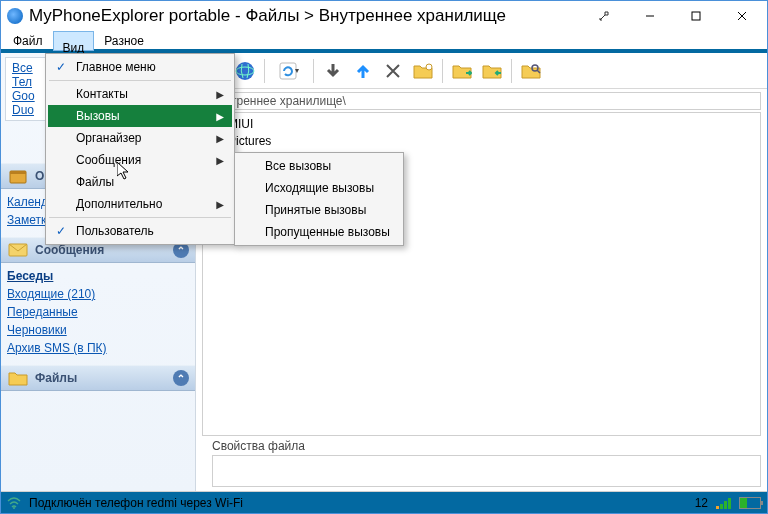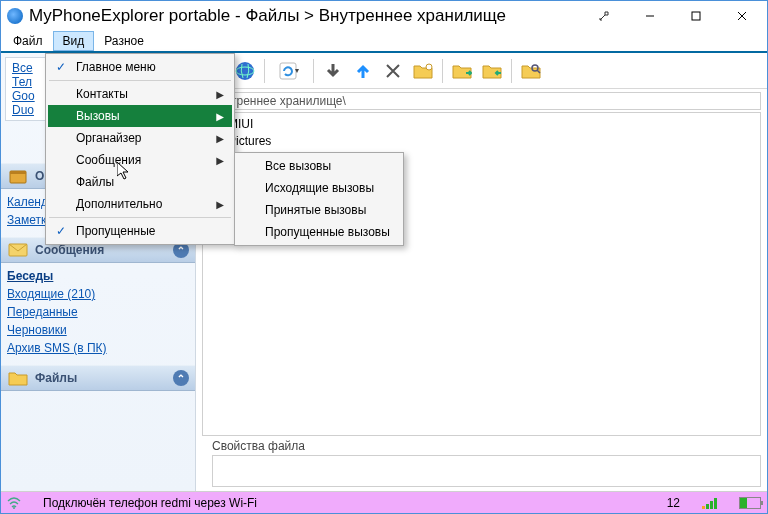--- a/index.html
+++ b/index.html
@@ -2,23 +2,23 @@
 <html><head>
 <meta charset="utf-8">
 <style>
 * { box-sizing: border-box; margin: 0; padding: 0; font-family: "Segoe UI", Tahoma, sans-serif; font-size: 12px; }
 body { width: 768px; height: 514px; background: #fff; border: 1px solid #4a90d9; overflow: hidden; }
 .titlebar { height: 30px; display: flex; align-items: center; padding: 0 2px 0 6px; background: #fff; }
 .titlebar .app-icon { width: 16px; height: 16px; border-radius: 50%; background: radial-gradient(circle at 40% 40%, #6fb7ff, #005fbf); margin-right: 6px; }
 .titlebar .title { flex: 1; color: #000; font-size: 17px; }
 .winbtn { width: 46px; height: 30px; display: flex; align-items: center; justify-content: center; color: #000; }
 .winbtn svg { width: 10px; height: 10px; }
-.menubar { height: 22px; display: flex; align-items: stretch; background: #fff; border-bottom: 2px solid #0369a1; padding-left: 2px; }
+.menubar { height: 22px; display: flex; align-items: stretch; background: #fff; border-bottom: 4px solid #0369a1; padding-left: 2px; }
 .menubar .mitem { padding: 3px 10px; cursor: default; }
-.menubar .mitem.active { background: #cde8ff; border: 1px solid #7ab5e8; padding: 2px 9px; }
+.menubar .mitem.active { background: #cde8ff; border: 1px solid #7ab5e8; padding: 9px 9px; }
 .content { position: relative; display: flex; height: calc(100% - 30px - 22px - 22px); }
 .sidebar { width: 195px; background: linear-gradient(#f4f8fd, #eef4fb); border-right: 1px solid #cfd8e2; overflow: hidden; }
 .sidebar .panel-hdr { height: 26px; background: linear-gradient(#dbe8f5, #b9cee6); border-top: 1px solid #e8f0f8; border-bottom: 1px solid #9fb6d0; display: flex; align-items: center; padding: 0 6px; color: #3a5173; font-weight: 600; }
 .sidebar .panel-hdr .hicon { width: 22px; height: 20px; margin-right: 6px; display:flex; align-items:center; justify-content:center;}
 .sidebar .panel-hdr .sp { flex:1; }
 .sidebar .panel-hdr .chev { width: 16px; height: 16px; border-radius: 50%; background: #4f7bb3; color:#fff; display:flex; align-items:center; justify-content:center; font-size:10px; }
 .sidebar .links { padding: 4px 6px 8px; }
 .sidebar .links a { display: block; color: #0b57b3; text-decoration: underline; padding: 2px 0; cursor: pointer; }
 .sidebar .links a.bold { font-weight: 700; color: #0b3f85; }
 .sidebar .trunc { background: #fff; border: 1px solid #cfd8e2; padding: 3px 6px; }
@@ -32,21 +32,21 @@
 .pathbar { border: 1px solid #cfcfcf; margin: 3px 6px 0 6px; height: 18px; padding: 1px 4px; color:#555; background:#fff;}
 .filepane { flex:1; border: 1px solid #cfcfcf; margin: 2px 6px 0 6px; background:#fff; padding: 2px 0; overflow:auto;}
 .file-row { display:flex; align-items:center; height: 17px; padding: 0 6px; gap: 5px; }
 .file-row .ficon { width:14px; height:14px; }
 .folder { background: linear-gradient(#ffe89a,#f5c33b); border-radius: 1px; box-shadow: inset 0 3px 0 #fff2b8; }
 .file { background:#fff; border:1px solid #bbb; position:relative; }
 .file::after { content:""; position:absolute; top:0; right:0; width:4px; height:4px; background:#ddd;}
 .propbar { margin: 3px 6px 4px 16px; }
 .propbar .pl { color:#444; }
 .propbox { height: 32px; border:1px solid #cfcfcf; background:#fff; margin-top:2px;}
-.statusbar { height: 22px; border-top: 1px solid #d0d0d0; display:flex; align-items:center; padding: 0 6px; gap:22px; background:#f0abfc;}
+.statusbar { height: 22px; border-top: 1px solid #d0d0d0; display:flex; align-items:center; padding: 0 6px; gap:8px; background:#0369a1;}
 .statusbar .sicon { width:14px;height:14px; }
 .statusbar .txt { flex:1; }
 .statusbar .bars { display:flex; gap:1px; align-items:flex-end; height:12px;}
 .statusbar .bars span{ width:3px; background:#2bb12b;}
 .statusbar .bars span:nth-child(1){height:3px;background:#f5a52a}
 .statusbar .bars span:nth-child(2){height:5px}
 .statusbar .bars span:nth-child(3){height:8px}
 .statusbar .bars span:nth-child(4){height:11px}
 .statusbar .batt { width:22px;height:12px;border:1px solid #888; position:relative;}
 .statusbar .batt::after{content:"";position:absolute;right:-3px;top:3px;width:2px;height:4px;background:#888;}
@@ -124,21 +124,21 @@
     <div class="mi">
         <span>Файлы</span>
       </div>
     <div class="mi">
         <span>Дополнительно</span>
         <span class="arr">▶</span>
       </div>
     <div style="height:1px;background:#d0d0d0;margin:2px 1px;"></div>
     <div class="mi">
         <span class="check">✓</span>
-        <span>Пропущенные</span>
+        <span>Пользователь</span>
       </div>
   </div>
 
   <div class="menu menu2">
     <div class="mi">
         <span>Все вызовы</span>
       </div>
     <div class="mi">
         <span>Исходящие вызовы</span>
       </div>

